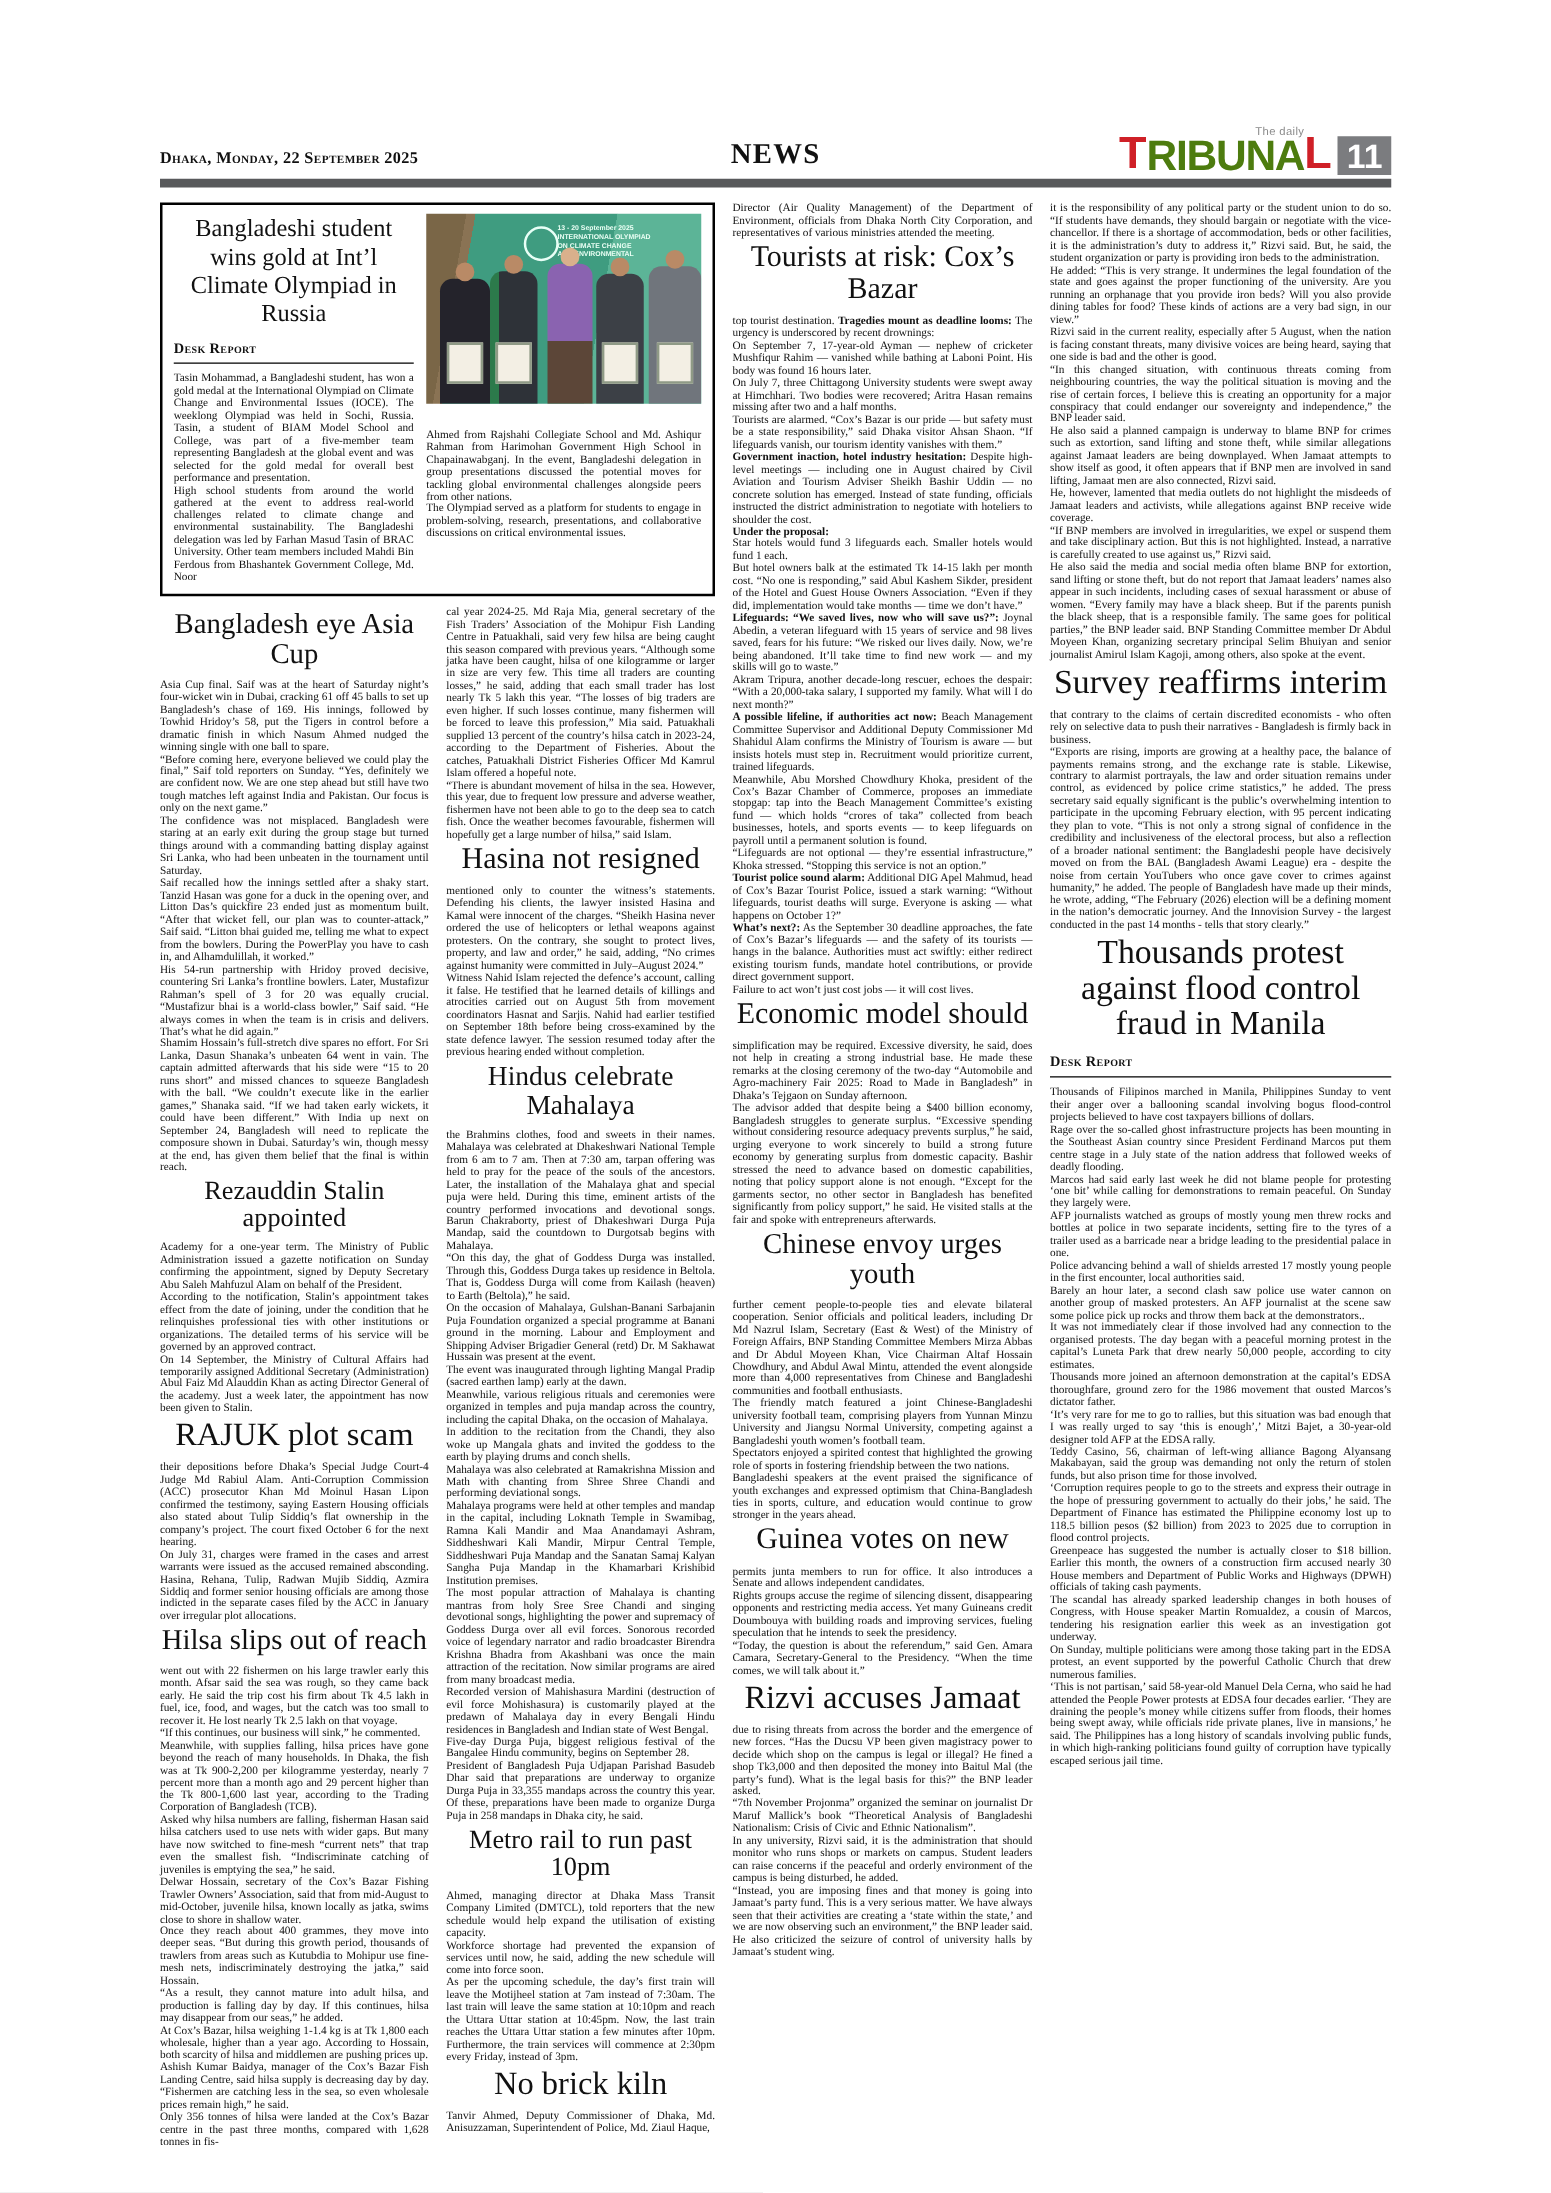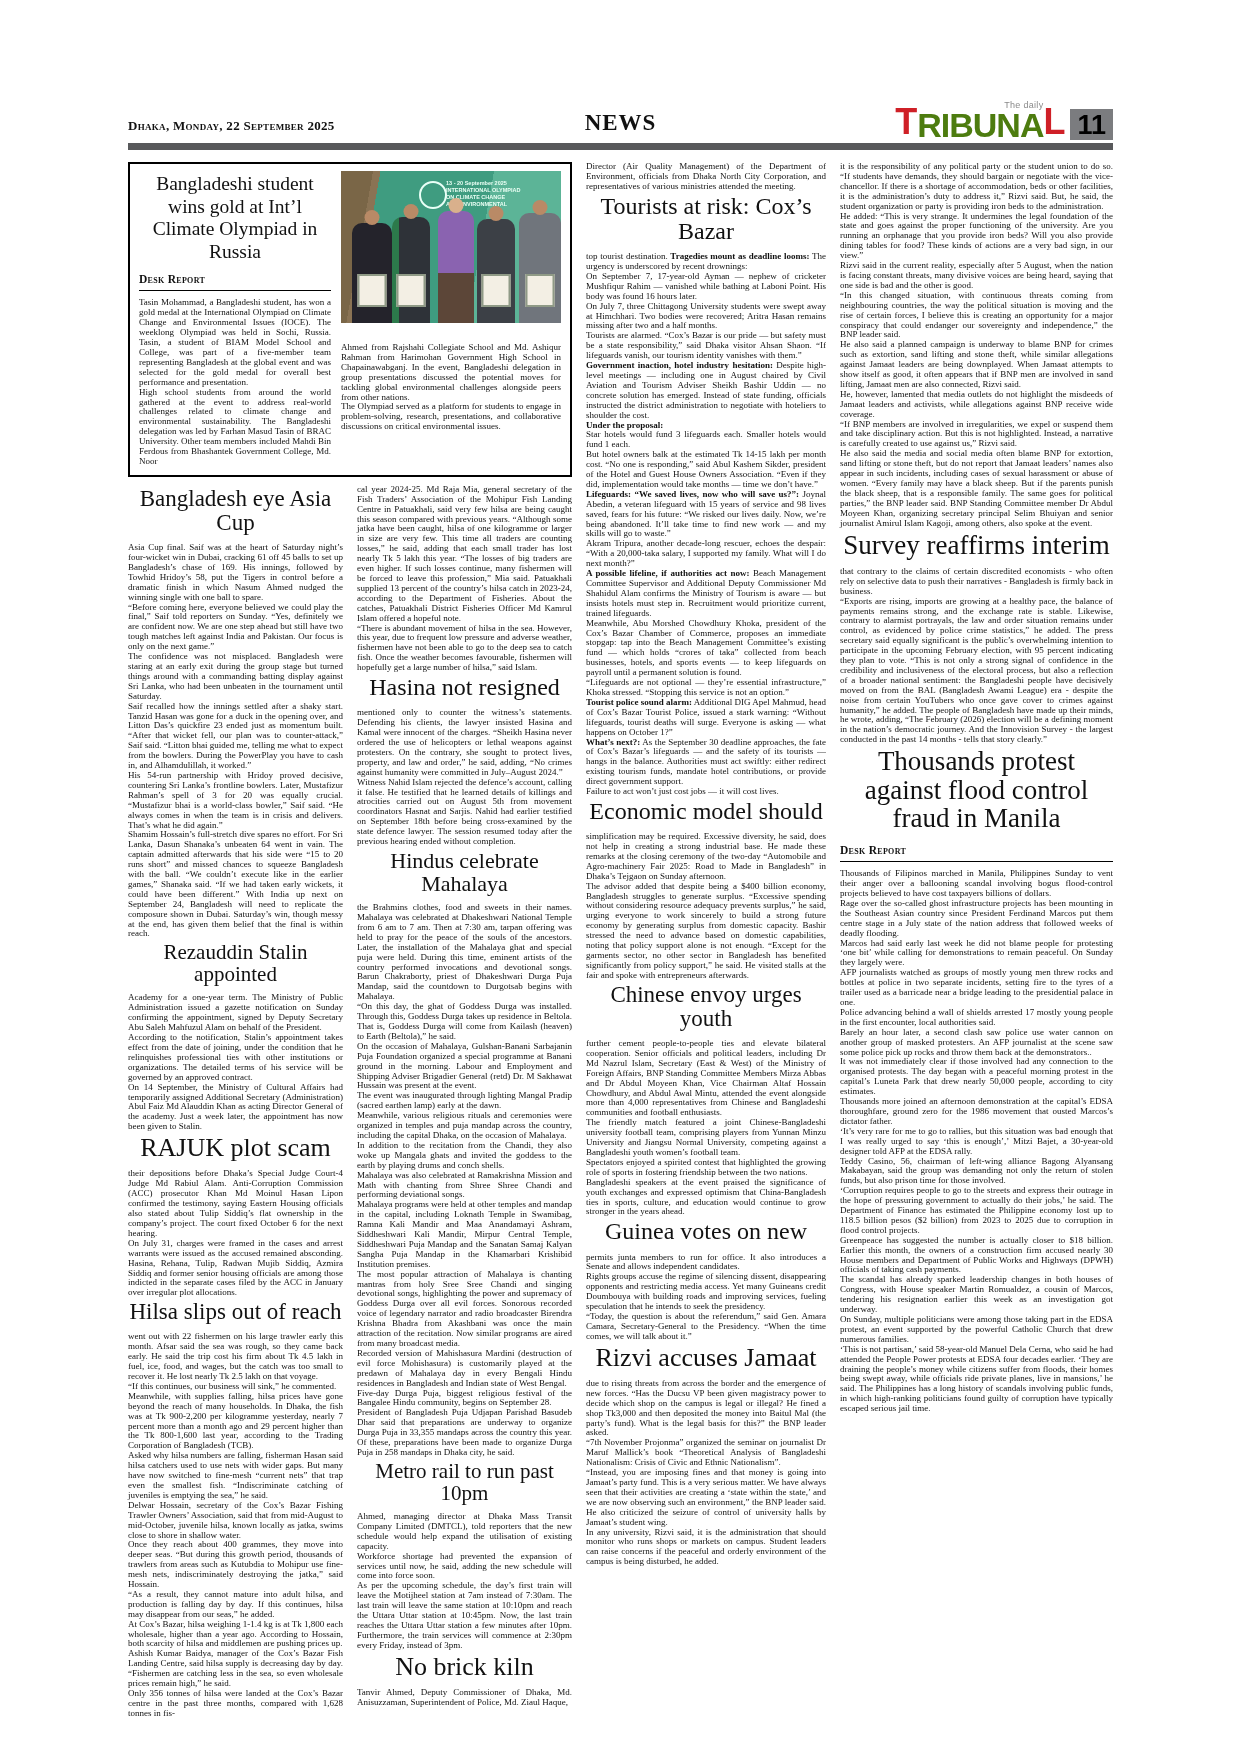--- a/index.html
+++ b/index.html
@@ -13,21 +13,21 @@
             font-size:13px;letter-spacing:.3px;}
   .section-title{position:absolute;left:50%;bottom:2px;transform:translateX(-50%);
                  font-weight:bold;font-size:23px;letter-spacing:1px;}
   .logo{position:absolute;right:0;bottom:-2px;display:flex;align-items:flex-end;
         font-family:"Liberation Sans", sans-serif;}
   .logo-main{display:flex;align-items:flex-end;line-height:1;}
   .lt{font-size:36px;font-weight:800;color:#cf2027;}
   .logo-stack{display:flex;flex-direction:column;align-items:flex-end;}
   .tagline{font-size:9px;color:#8a8a8a;margin-bottom:1px;letter-spacing:.3px;}
   .lmid{font-size:34px;font-weight:800;color:#4d7c0f;letter-spacing:-1px;line-height:.85;}
-  .pagenum{margin-left:5px;background:#7b7c7f;color:#000000;font-weight:800;font-size:27px;
+  .pagenum{margin-left:5px;background:#7b7c7f;color:#ffffff;font-weight:800;font-size:27px;
            padding:3px 7px 1px;line-height:1;}
   .band{height:7px;background:#58595b;margin-top:5px;}
   
   .columns{display:flex;gap:14px;margin-top:12px;align-items:flex-start;}
   .region-a{width:444px;flex:0 0 444px;}
   .col{box-sizing:border-box;}
   .col-3{width:240px;flex:0 0 240px;}
   .col-4{width:273px;flex:0 0 273px;}
   .ab-cols{display:flex;gap:14px;margin-top:8px;align-items:flex-start;}
   .col-1,.col-2{width:215px;flex:0 0 215px;}
@@ -282,22 +282,22 @@
               <p class="para">permits junta members to run for office. It also introduces a Senate and allows independent candidates.</p>
               <p class="para">Rights groups accuse the regime of silencing dissent, disappearing opponents and restricting media access. Yet many Guineans credit Doumbouya with building roads and improving services, fueling speculation that he intends to seek the presidency.</p>
               <p class="para">“Today, the question is about the referendum,” said Gen. Amara Camara, Secretary-General to the Presidency. “When the time comes, we will talk about it.”</p>
             </div>
         </article>
         <article>
           <h2 class="hl s26">Rizvi accuses Jamaat</h2>
           <div class="body">
               <p class="para">due to rising threats from across the border and the emergence of new forces. “Has the Ducsu VP been given magistracy power to decide which shop on the campus is legal or illegal? He fined a shop Tk3,000 and then deposited the money into Baitul Mal (the party’s fund). What is the legal basis for this?” the BNP leader asked.</p>
               <p class="para">“7th November Projonma” organized the seminar on journalist Dr Maruf Mallick’s book “Theoretical Analysis of Bangladeshi Nationalism: Crisis of Civic and Ethnic Nationalism”.</p>
+              <p class="para">In any university, Rizvi said, it is the administration that should monitor who runs shops or markets on campus. Student leaders can raise concerns if the peaceful and orderly environment of the campus is being disturbed, he added.</p>
               <p class="para">“Instead, you are imposing fines and that money is going into Jamaat’s party fund. This is a very serious matter. We have always seen that their activities are creating a ‘state within the state,’ and we are now observing such an environment,” the BNP leader said. He also criticized the seizure of control of university halls by Jamaat’s student wing.</p>
-              <p class="para">In any university, Rizvi said, it is the administration that should monitor who runs shops or markets on campus. Student leaders can raise concerns if the peaceful and orderly environment of the campus is being disturbed, he added.</p>
             </div>
         </article>
       </div>
 
       <div class="col col-4">
         <article>
           <div class="body">
               <p class="para">it is the responsibility of any political party or the student union to do so. “If students have demands, they should bargain or negotiate with the vice-chancellor. If there is a shortage of accommodation, beds or other facilities, it is the administration’s duty to address it,” Rizvi said. But, he said, the student organization or party is providing iron beds to the administration.</p>
               <p class="para">He added: “This is very strange. It undermines the legal foundation of the state and goes against the proper functioning of the university. Are you running an orphanage that you provide iron beds? Will you also provide dining tables for food? These kinds of actions are a very bad sign, in our view.”</p>
               <p class="para">Rizvi said in the current reality, especially after 5 August, when the nation is facing constant threats, many divisive voices are being heard, saying that one side is bad and the other is good.</p>

